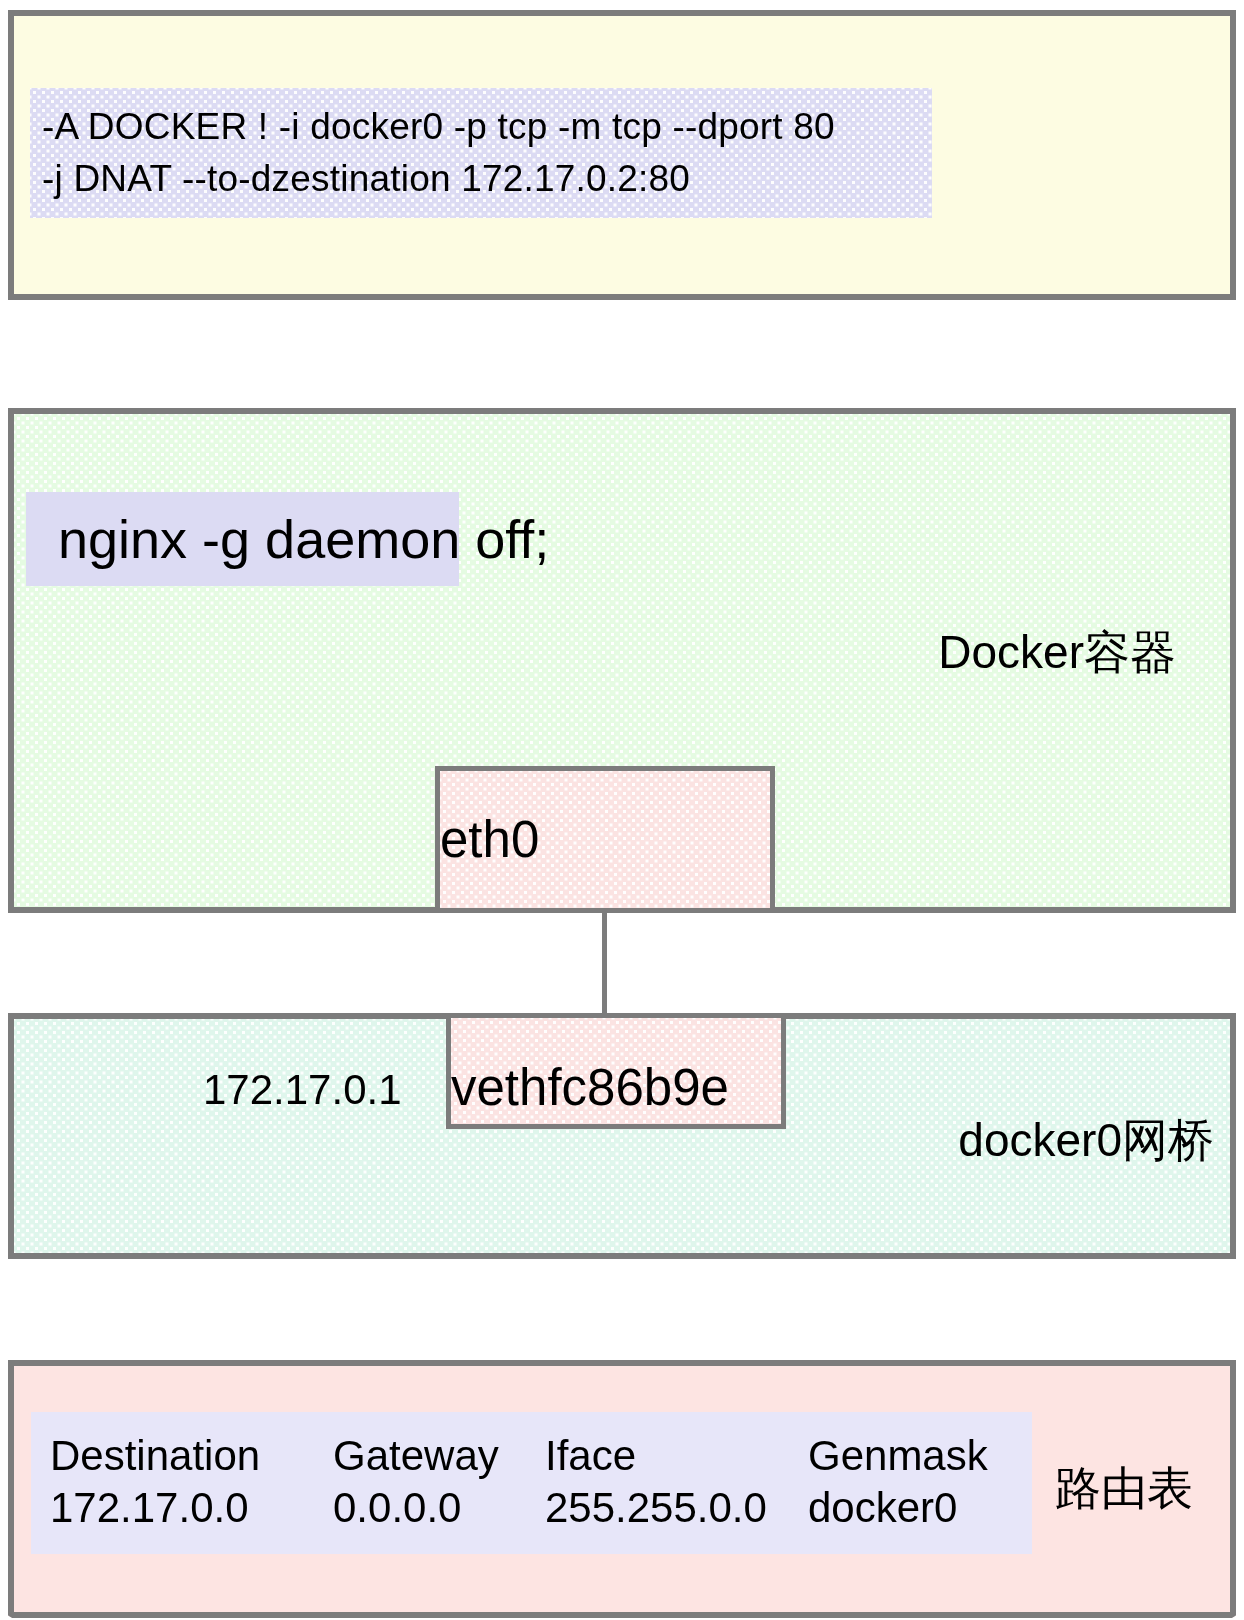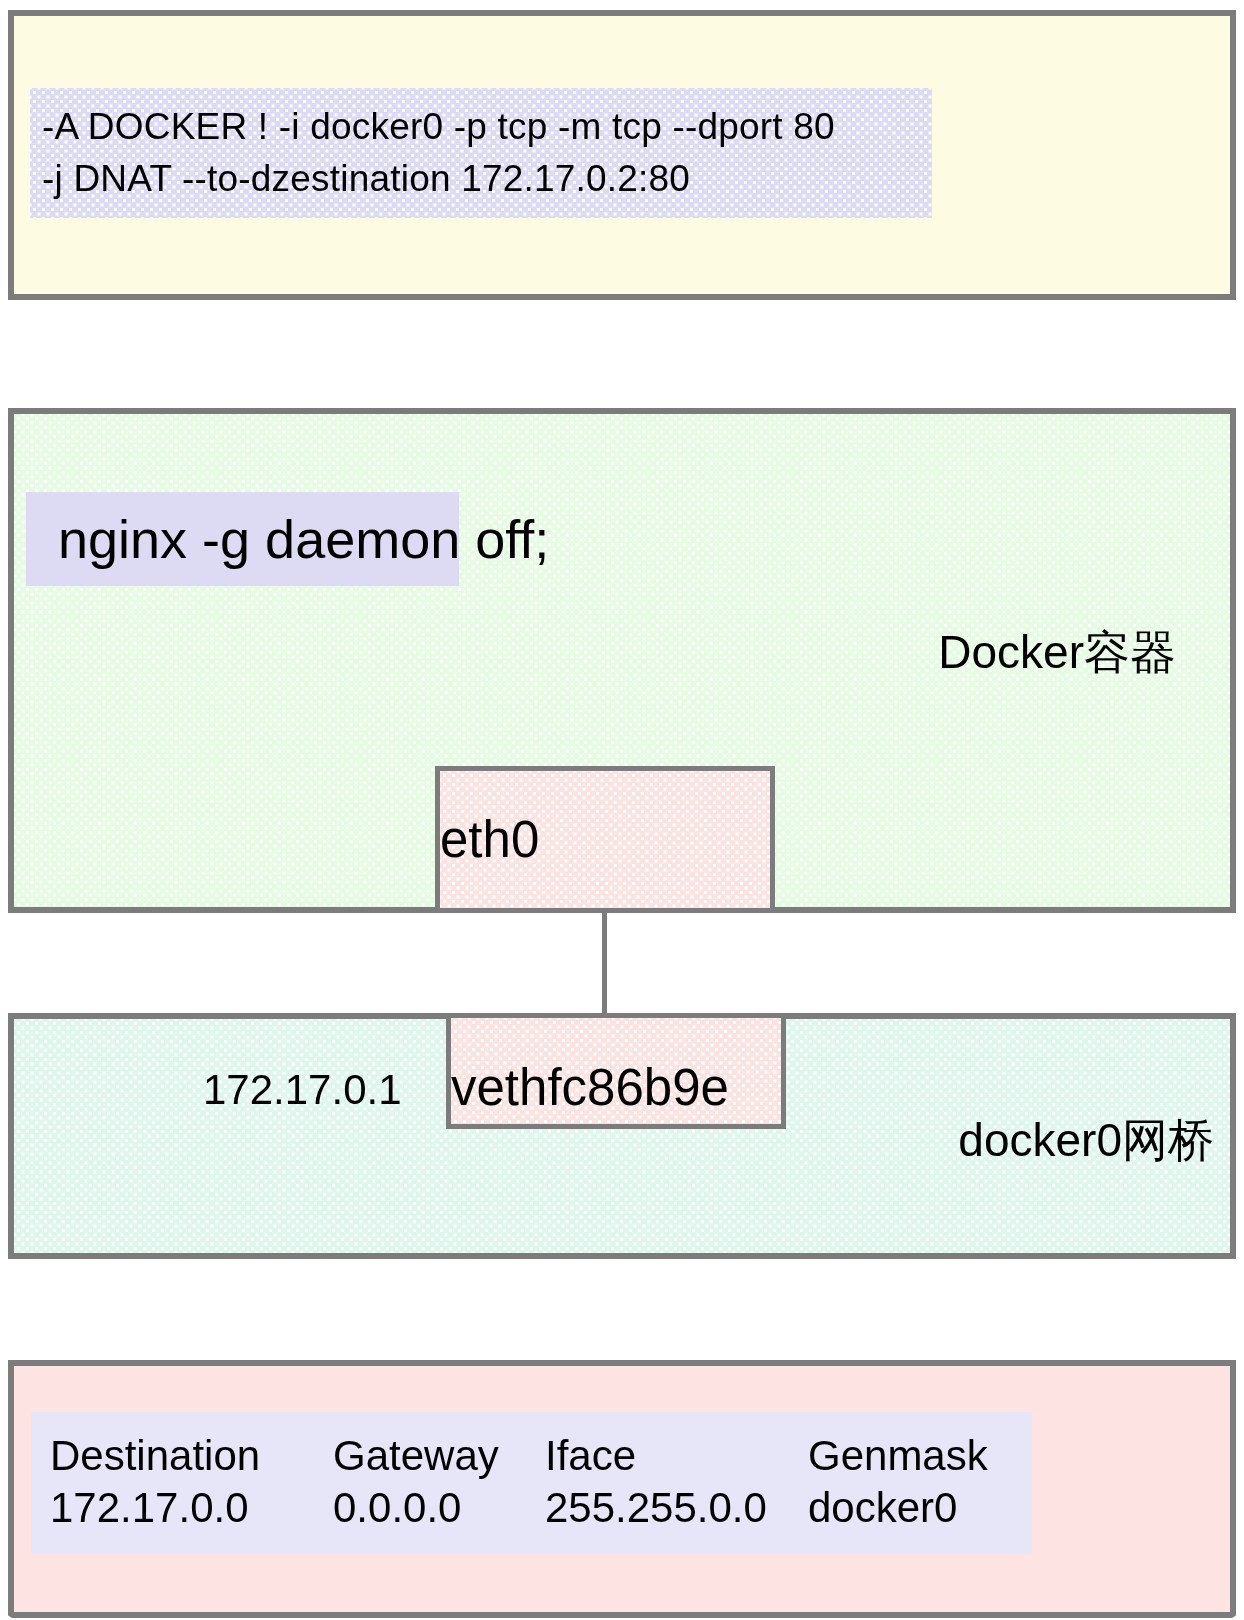--- a/index.html
+++ b/index.html
@@ -103,15 +103,16 @@
         <span>Iface</span>
         <span>Genmask</span>
       </div>
       <div class="route-row">
         <span>172.17.0.0</span>
         <span>0.0.0.0</span>
         <span>255.255.0.0</span>
         <span>docker0</span>
       </div>
     </div>
+    <div class="section-label route-label">路由表</div>
   </section>
 
 </div>
 
 </body></html>

